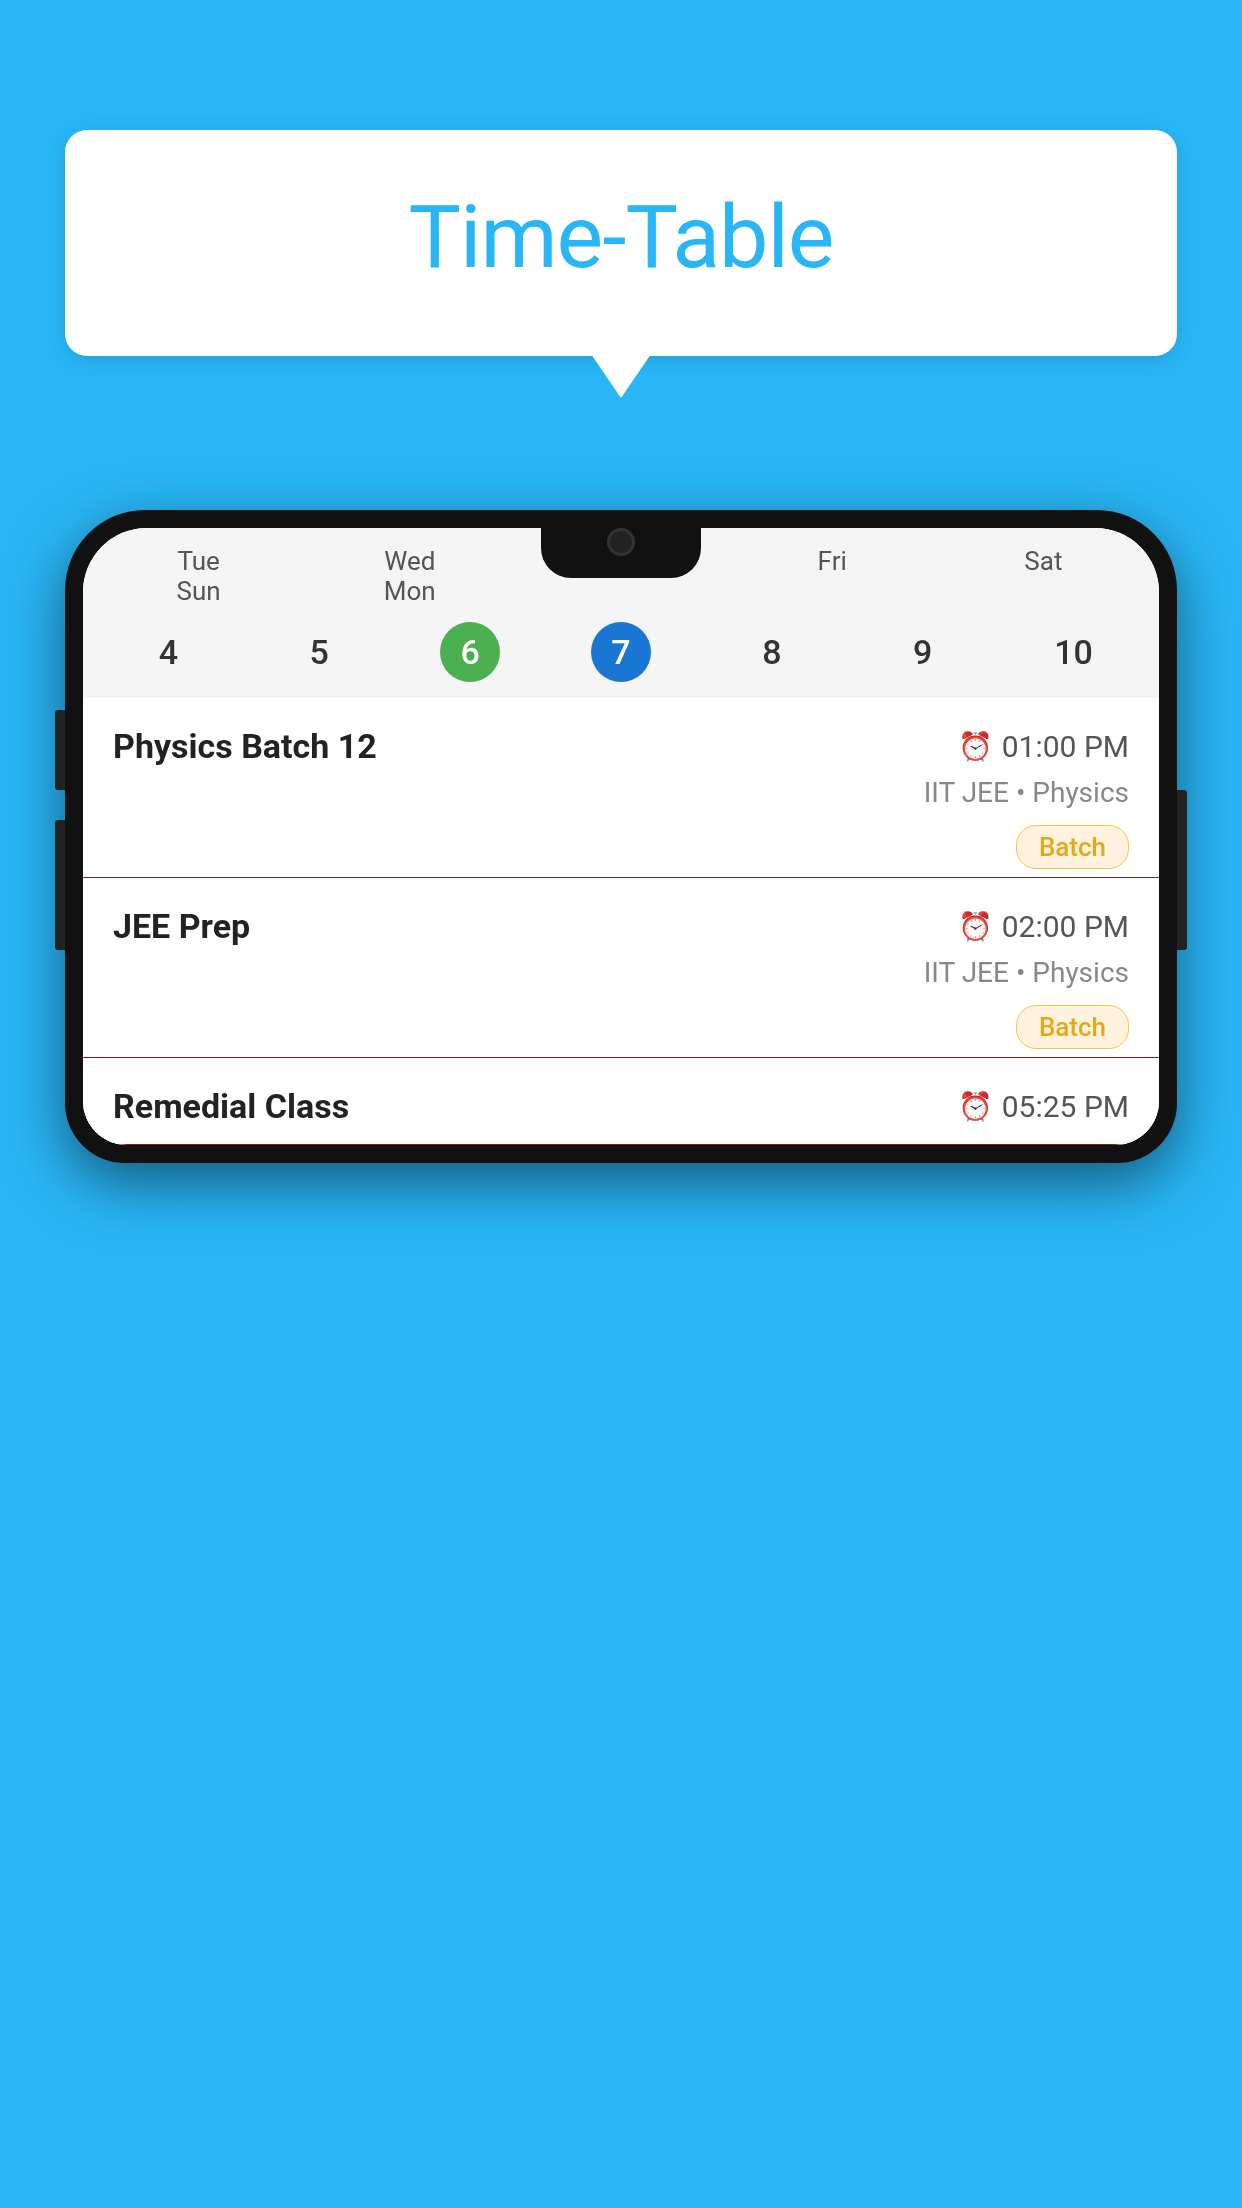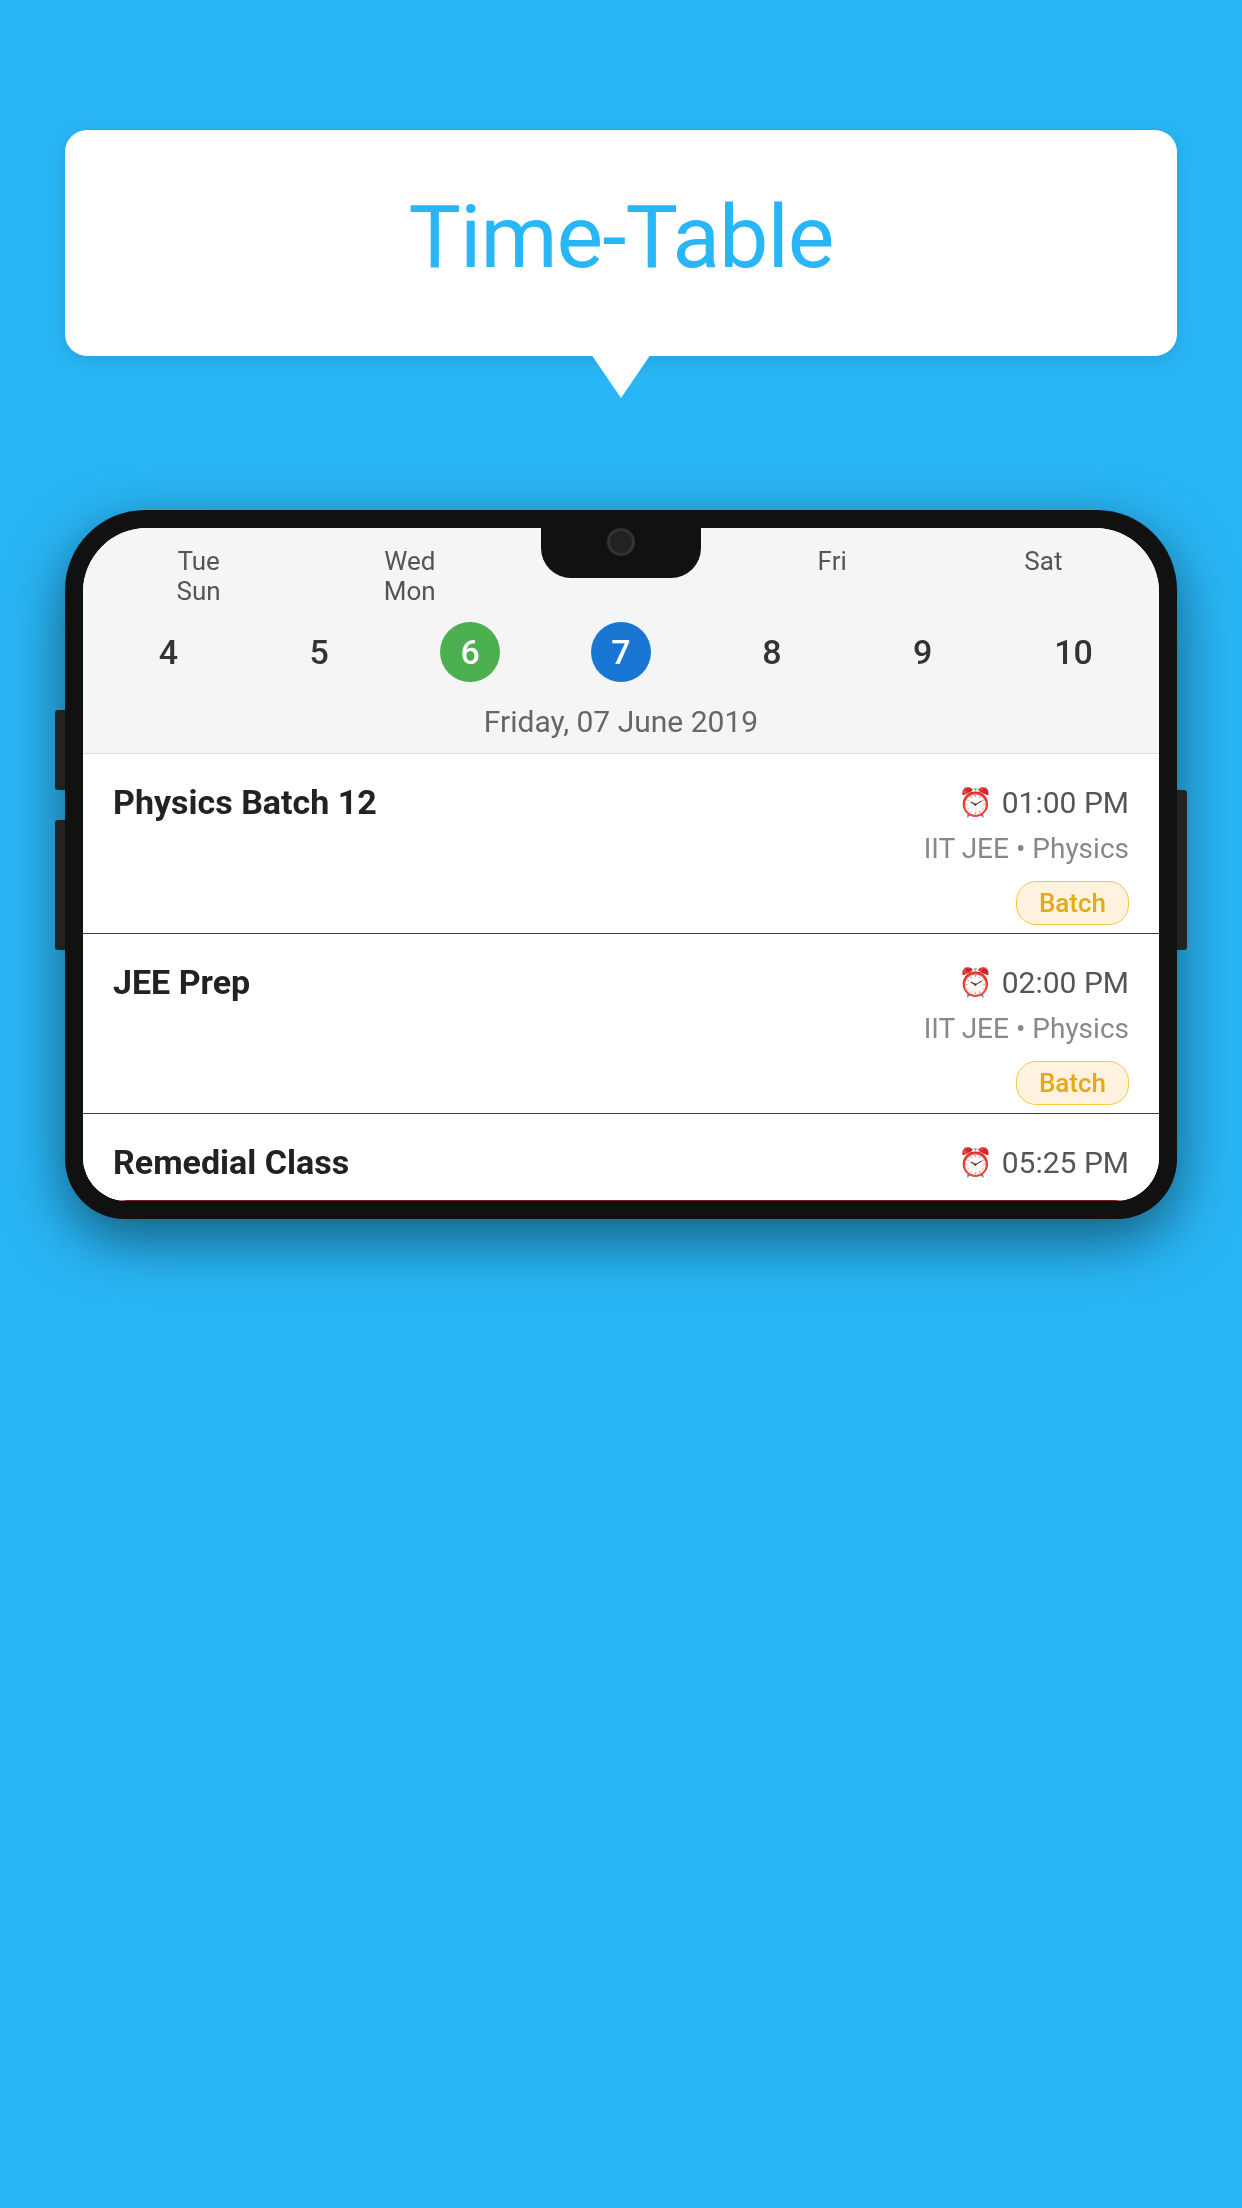--- a/index.html
+++ b/index.html
@@ -428,21 +428,20 @@
             <div class="date-circle">
                 <span>9</span>
               </div>
           </div>
           <div class="date-cell">
             <div class="date-circle">
                 <span>10</span>
               </div>
           </div>
         </div>
-        <div class="date-label">Friday, 07 June 2019</div>
       </div>
 
       <div class="class-list">
 
         <div class="class-item">
           <div class="class-header">
             <span class="class-name">Physics Batch 12</span>
             <span class="class-time">
               <span class="clock-icon">⏰</span>
               <span>01:00 PM</span>

